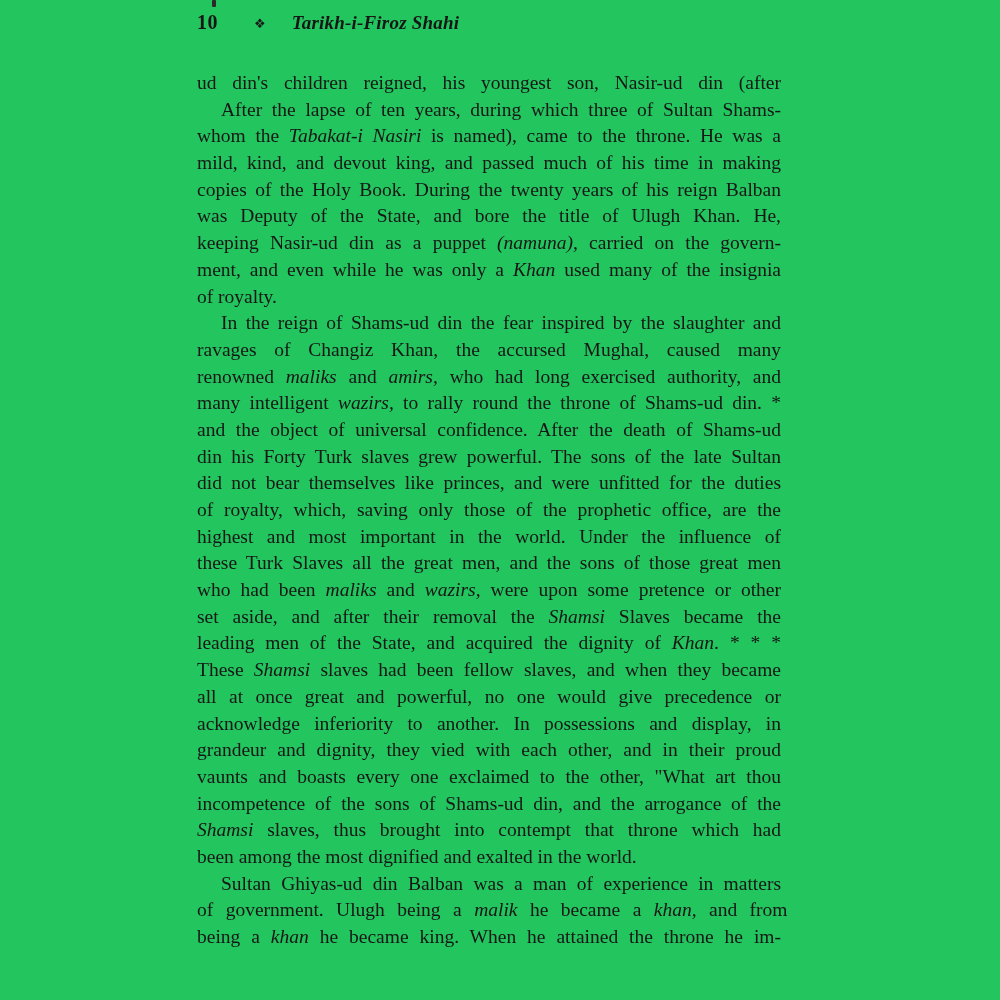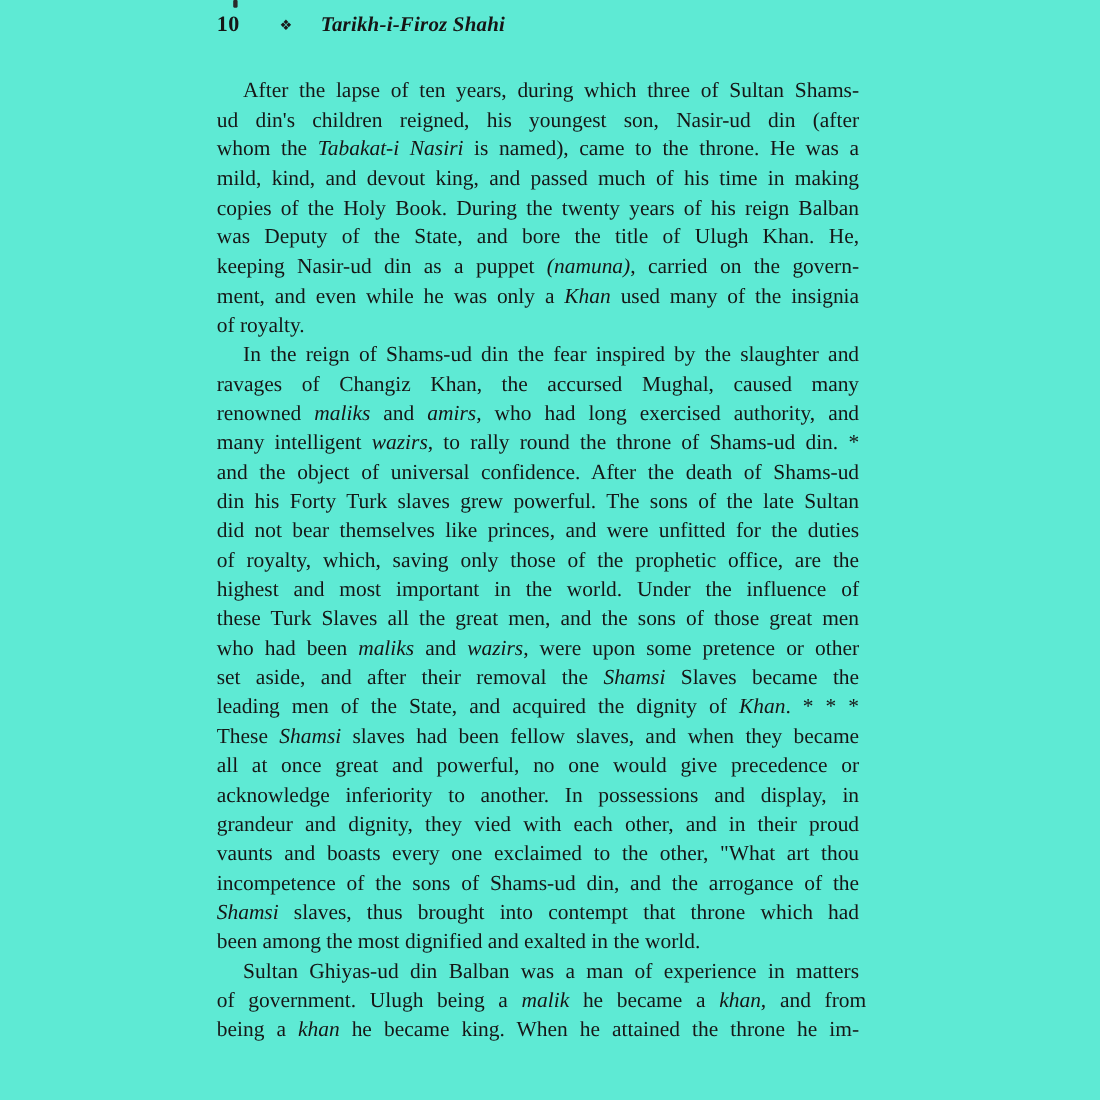--- a/index.html
+++ b/index.html
@@ -4,21 +4,21 @@
 <style>
   html, body {
     margin: 0;
     padding: 0;
     background: #ffffff;
   }
   .page {
     position: relative;
     width: 1000px;
     height: 1000px;
-    background: #5eead4;
+    background: #22c55e;
     overflow: hidden;
     font-family: "Liberation Serif", "DejaVu Serif", serif;
     color: #161616;
     -webkit-font-smoothing: antialiased;
   }
   .running-header {
     position: absolute;
     left: 197px;
     top: 11px;
     width: 584px;
@@ -79,22 +79,22 @@
   <div class="scan-artifact"></div>
 
   <div class="running-header">
     <span class="page-num">10</span>
     <span class="ornament">❖</span>
     <span class="book-title">Tarikh-i-Firoz Shahi</span>
   </div>
 
   <div class="body-text">
       <div class="paragraph">
+        <div class="text-line"><span class="line-inner" style="word-spacing: 10.8073px;"><span>ud din's children reigned, his youngest son, Nasir-ud din (after</span></span></div>
         <div class="text-line first"><span class="line-inner" style="word-spacing: 4.83097px;"><span>After the lapse of ten years, during which three of Sultan Shams-</span></span></div>
-        <div class="text-line"><span class="line-inner" style="word-spacing: 10.8073px;"><span>ud din's children reigned, his youngest son, Nasir-ud din (after</span></span></div>
         <div class="text-line"><span class="line-inner" style="word-spacing: 4.76823px;"><span>whom the </span><span class="it">Tabakat-i Nasiri</span><span> is named), came to the throne. He was a</span></span></div>
         <div class="text-line"><span class="line-inner" style="word-spacing: 4.48047px;"><span>mild, kind, and devout king, and passed much of his time in making</span></span></div>
         <div class="text-line"><span class="line-inner" style="word-spacing: 3.49089px;"><span>copies of the Holy Book. During the twenty years of his reign Balban</span></span></div>
         <div class="text-line"><span class="line-inner" style="word-spacing: 8.09635px;"><span>was Deputy of the State, and bore the title of Ulugh Khan. He,</span></span></div>
         <div class="text-line"><span class="line-inner" style="word-spacing: 6.39844px;"><span>keeping Nasir-ud din as a puppet </span><span class="it">(namuna),</span><span> carried on the govern-</span></span></div>
         <div class="text-line"><span class="line-inner" style="word-spacing: 4.09615px;"><span>ment, and even while he was only a </span><span class="it">Khan</span><span> used many of the insignia</span></span></div>
         <div class="text-line no-just"><span class="line-inner"><span>of royalty.</span></span></div>
       </div>
       <div class="paragraph">
         <div class="text-line first"><span class="line-inner" style="word-spacing: 3.52474px;"><span>In the reign of Shams-ud din the fear inspired by the slaughter and</span></span></div>

